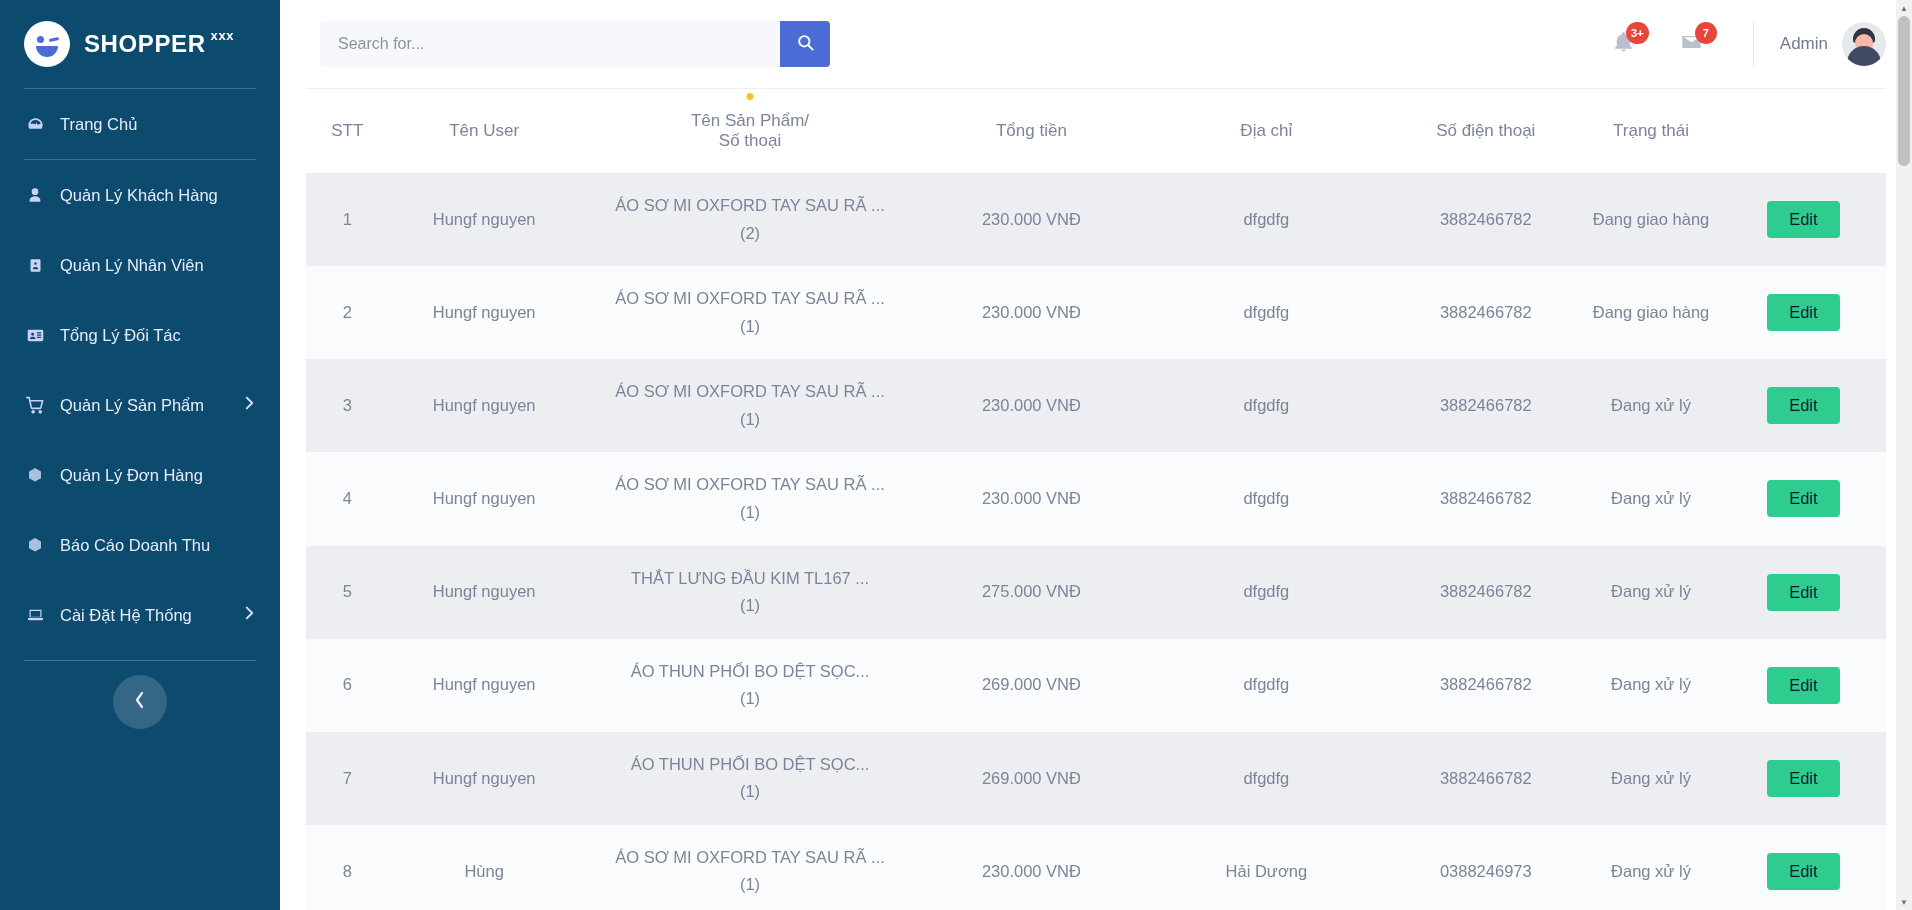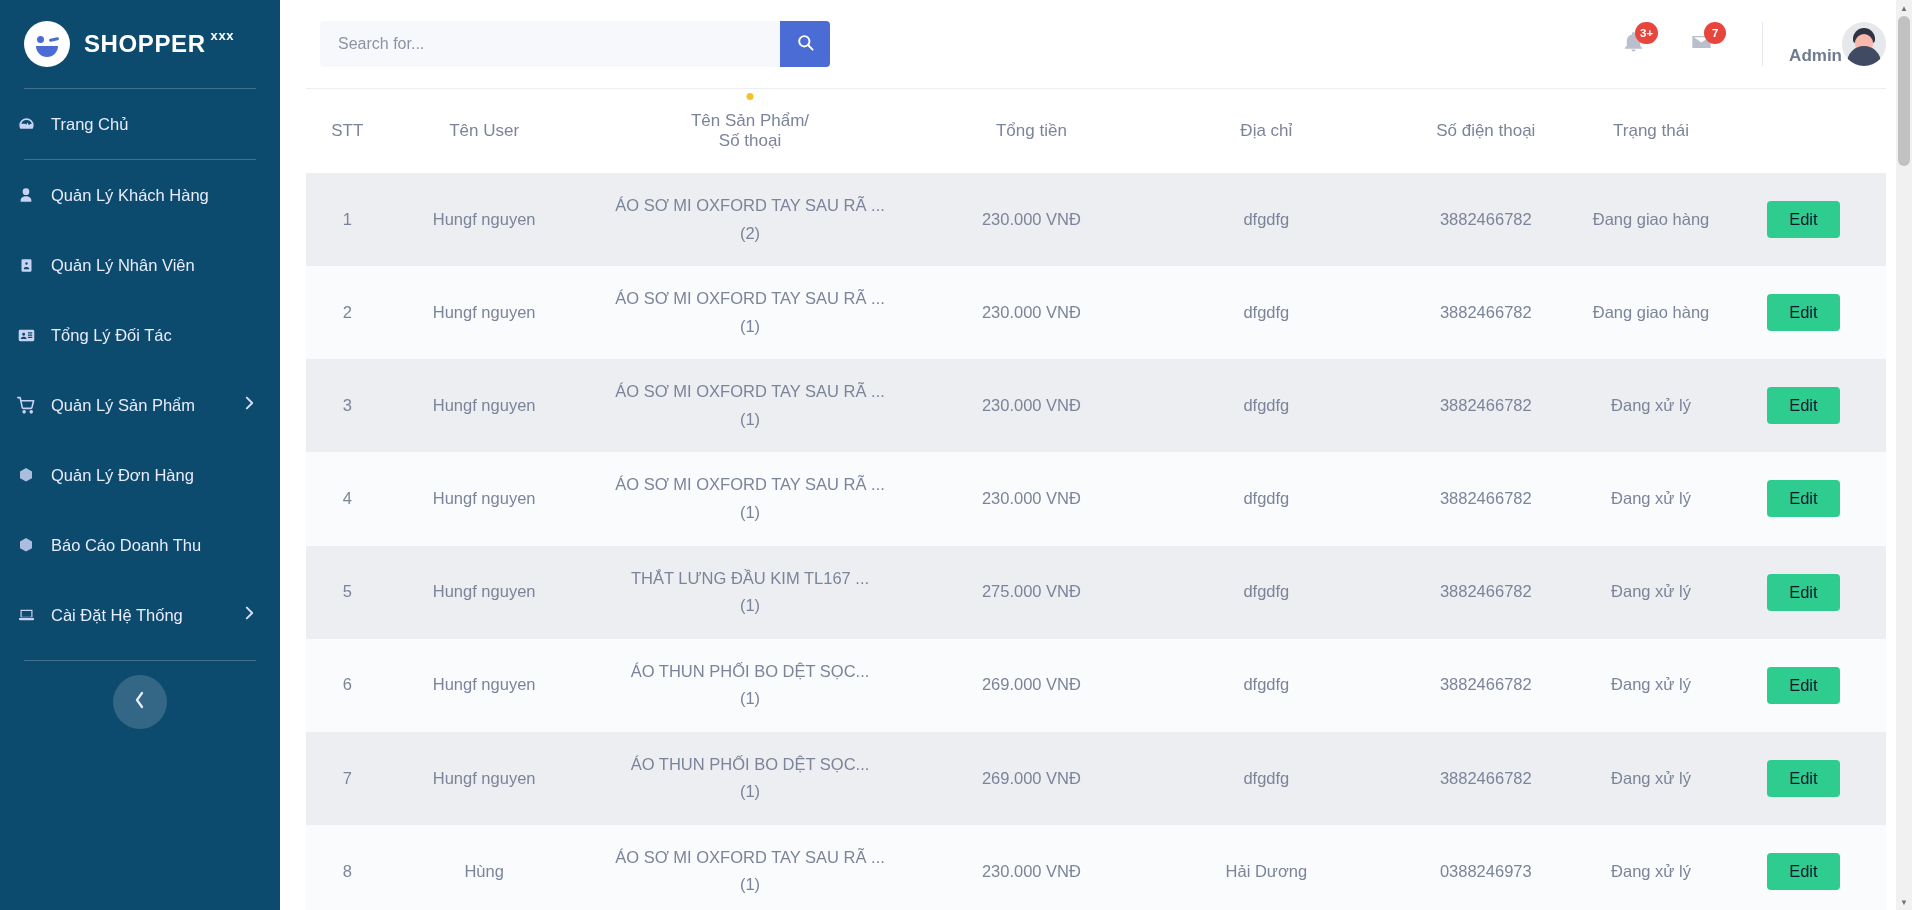--- a/index.html
+++ b/index.html
@@ -53,21 +53,21 @@
   .brand-sup { font-size: 13px; font-weight: bold; position: relative; top: -2px; }
 
   .nav-divider {
     height: 1px; background: rgba(255,255,255,0.22);
     margin: 0 24px;
   }
 
   .nav-item {
     display: flex; align-items: center;
     height: 70px;
-    padding-left: 13px; padding-right: 20px;
+    padding-left: 22px; padding-right: 20px;
     color: #e8ecfb;
     font-size: 16.5px;
     cursor: pointer;
     position: relative;
   }
   .nav-ico {
     width: 26px; min-width: 26px; height: 22px;
     margin-right: 12px;
     display: flex; align-items: center; justify-content: center;
     color: #c8d2f2;
@@ -149,21 +149,21 @@
     border-radius: 11px;
     font-size: 11.5px; font-weight: bold;
     display: flex; align-items: center; justify-content: center;
     padding: 0 5px;
   }
   .topbar-sep {
     width: 1px; height: 44px;
     background: #e4e7ef;
     margin: 0 26px 0 40px;
   }
-  .user-block { display: flex; align-items: flex-end; cursor: pointer; font-weight: bold; }
+  .user-block { display: flex; align-items: center; gap: 14px; cursor: pointer; }
   .user-name { color: #717b90; font-size: 17px; }
   .avatar {
     width: 44px; height: 44px; border-radius: 50%;
     background: #e6e8ec;
     position: relative; overflow: hidden;
   }
   .avatar .hair {
     position: absolute; width: 22px; height: 15px;
     background: #2f3442; border-radius: 11px 11px 3px 3px;
     left: 11px; top: 6px;

